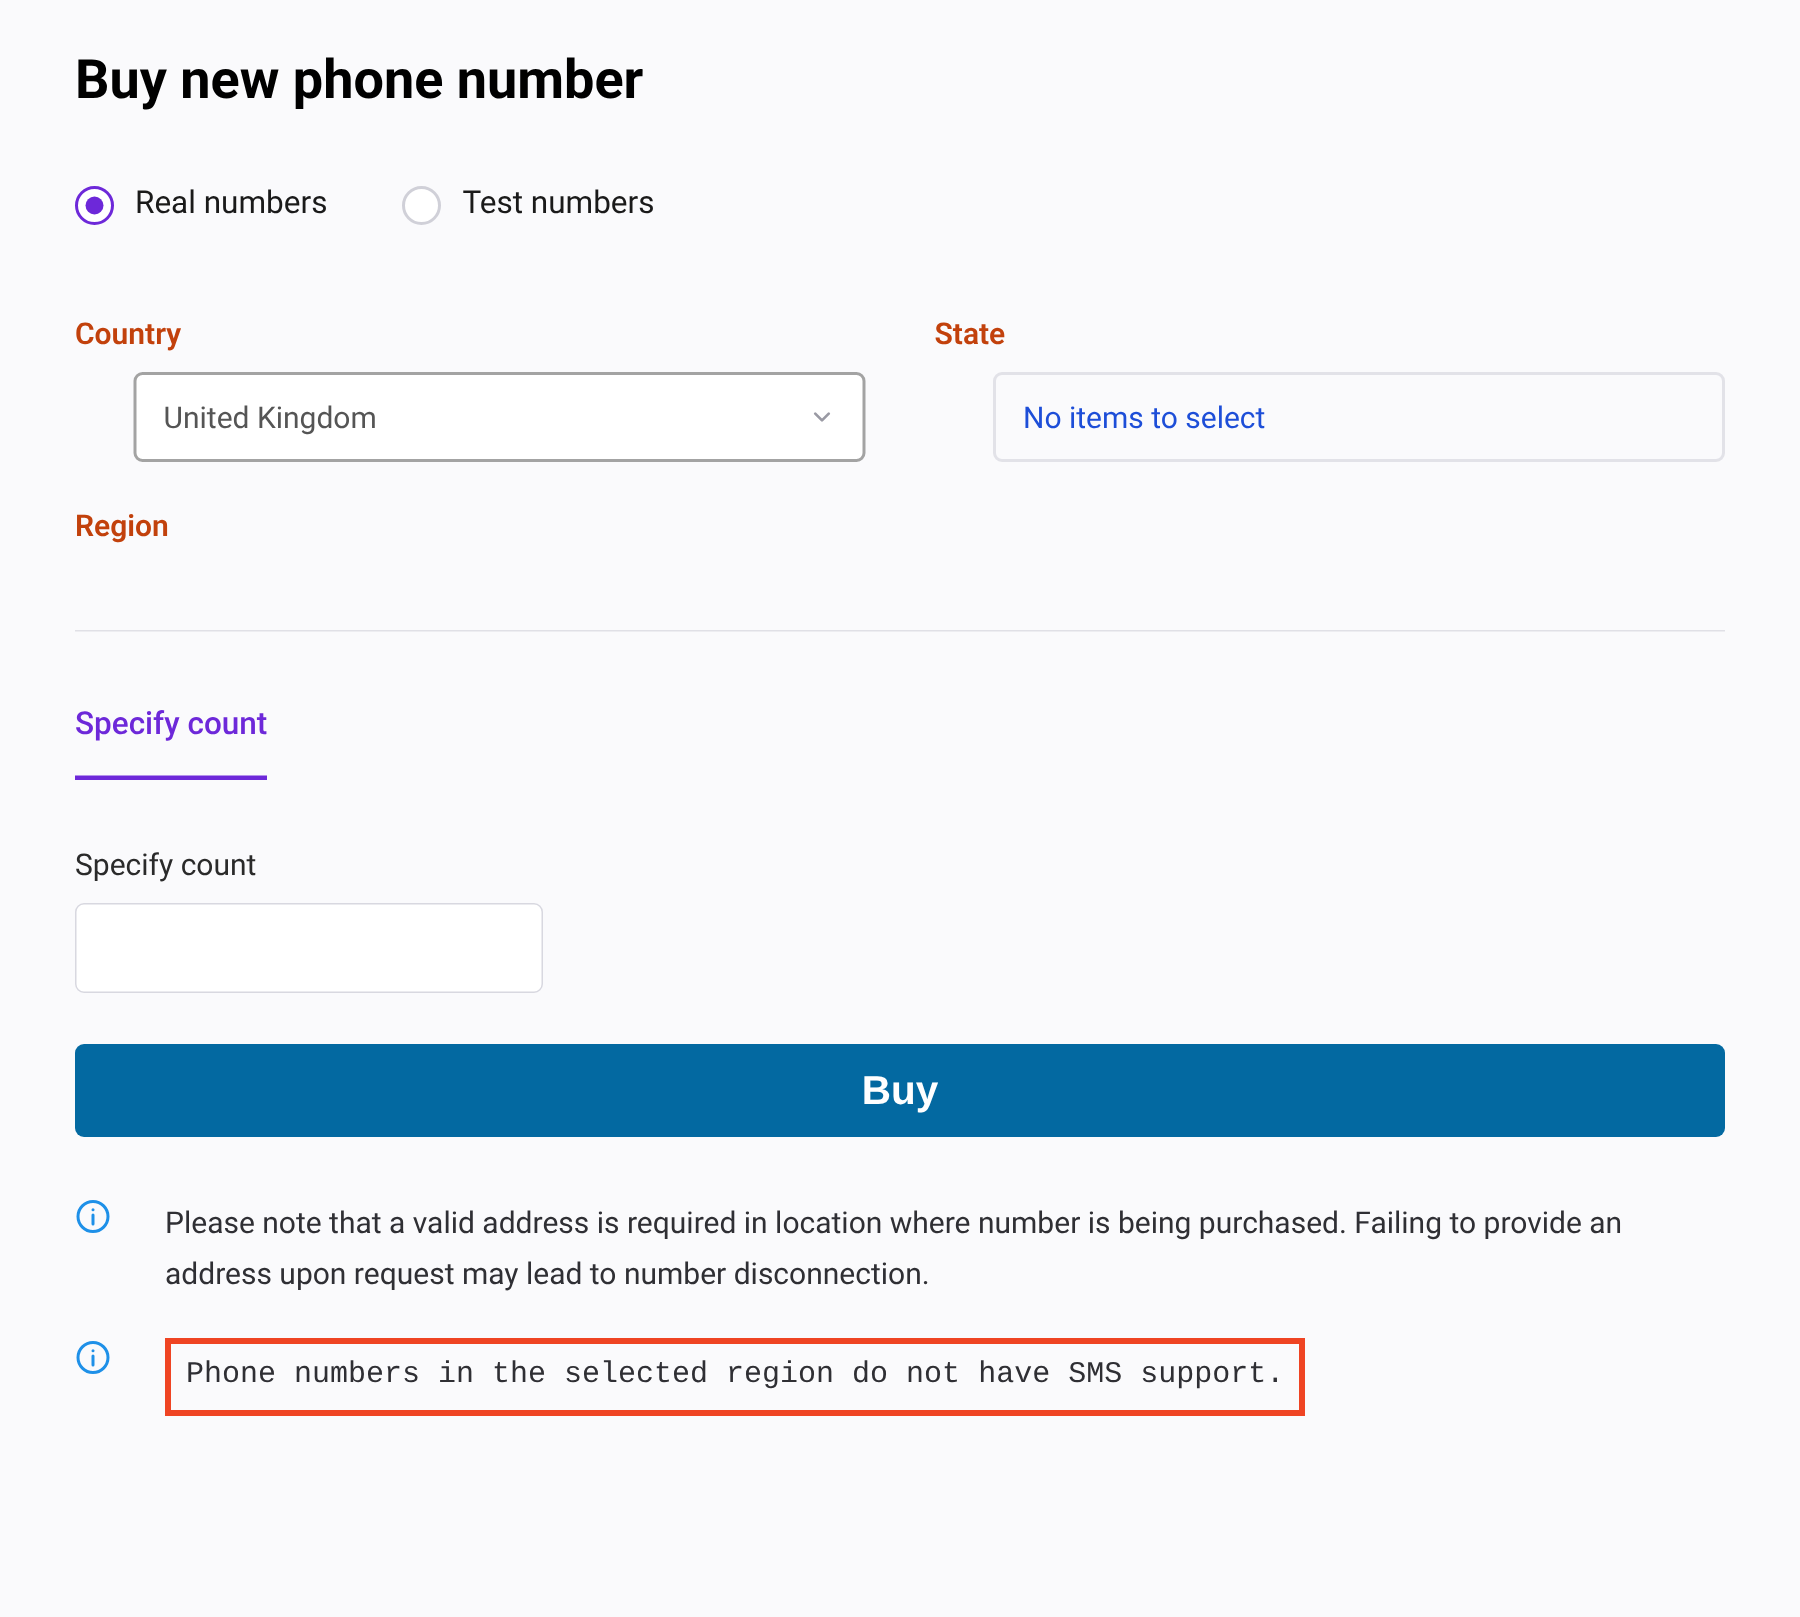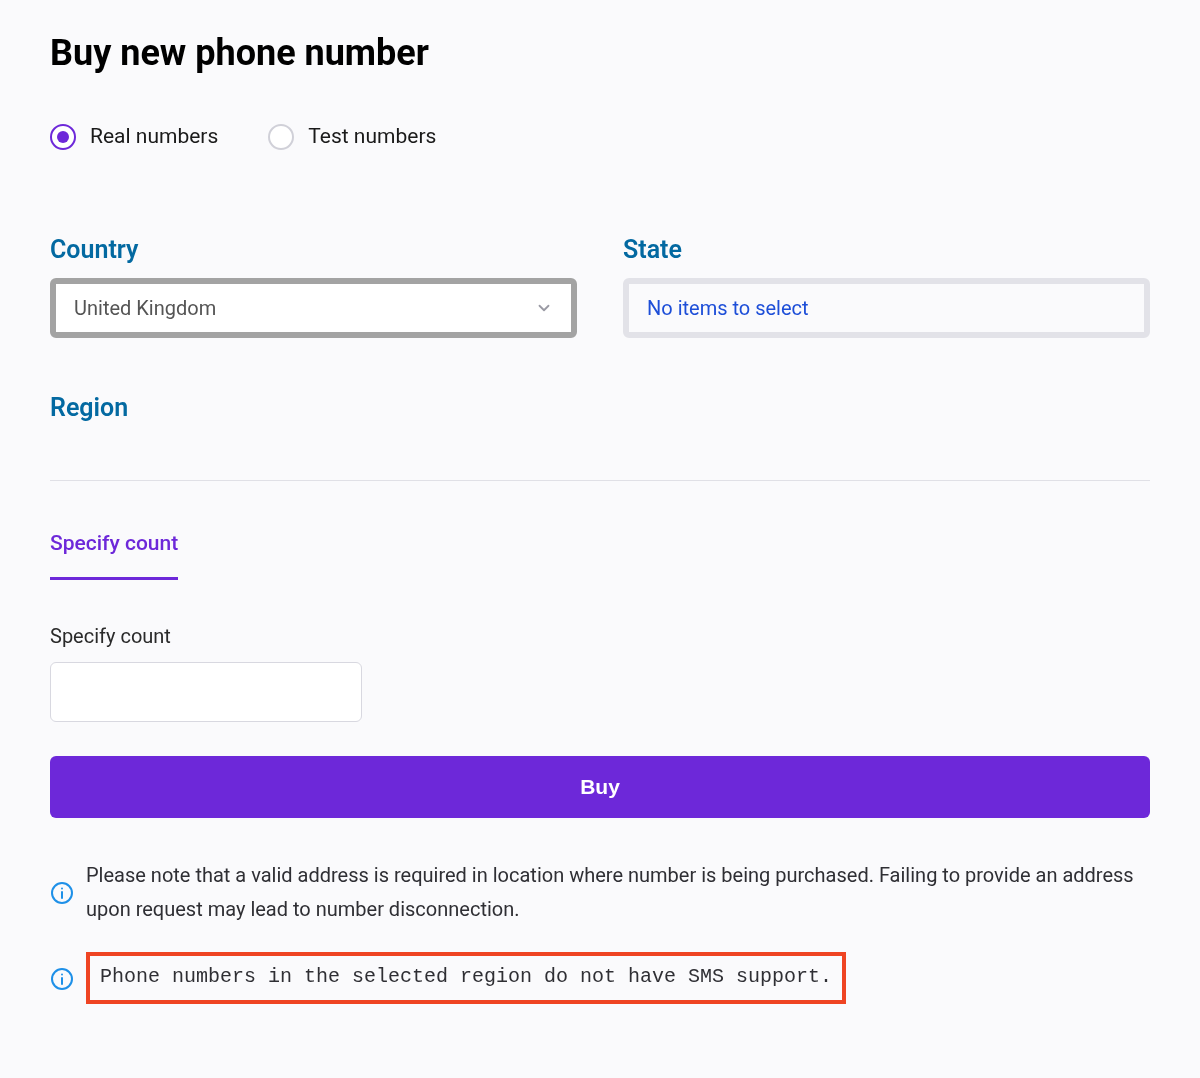--- a/index.html
+++ b/index.html
@@ -63,36 +63,36 @@
       display: grid;
       grid-template-columns: 1fr 1fr;
       gap: 30px 46px;
       margin-bottom: 44px;
     }
     .form-field {
       display: flex;
       flex-direction: column;
     }
     .field-label {
-      font-size: 25px;
+      font-size: 20px;
       font-weight: 600;
       margin-bottom: 14px;
-      color: #0369a1;
-      margin-top: 25px;
+      color: #c2410c;
     }
     .select-box {
       position: relative;
       height: 60px;
-      border: 6px solid #a3a3a3;
+      border: 2px solid #a3a3a3;
       border-radius: 6px;
       background: #fff;
       display: flex;
       align-items: center;
       padding: 0 18px;
       cursor: pointer;
+      margin-left: 39px;
     }
     .select-box.disabled {
       background: #fafafc;
       cursor: default;
       border-color: #e2e2e8;
     }
     .select-value {
       font-size: 20px;
       color: #555;
       flex: 1;
@@ -140,33 +140,33 @@
       border: 1px solid #d8d8e0;
       border-radius: 6px;
       background: #fff;
       font-size: 20px;
       padding: 0 18px;
       outline: none;
     }
     .buy-button {
       width: 100%;
       height: 62px;
-      background: #6d28d9;
+      background: #0369a1;
       color: #fff;
       border: none;
       border-radius: 6px;
-      font-size: 21px;
+      font-size: 27px;
       font-weight: 600;
       cursor: pointer;
       margin-bottom: 40px;
     }
     .info-row {
       display: flex;
-      align-items: center;
-      gap: 12px;
+      align-items: flex-start;
+      gap: 36px;
       margin-bottom: 26px;
     }
     .info-icon {
       width: 24px;
       height: 24px;
       flex-shrink: 0;
       margin-top: 1px;
     }
     .info-text {
       font-size: 20px;

